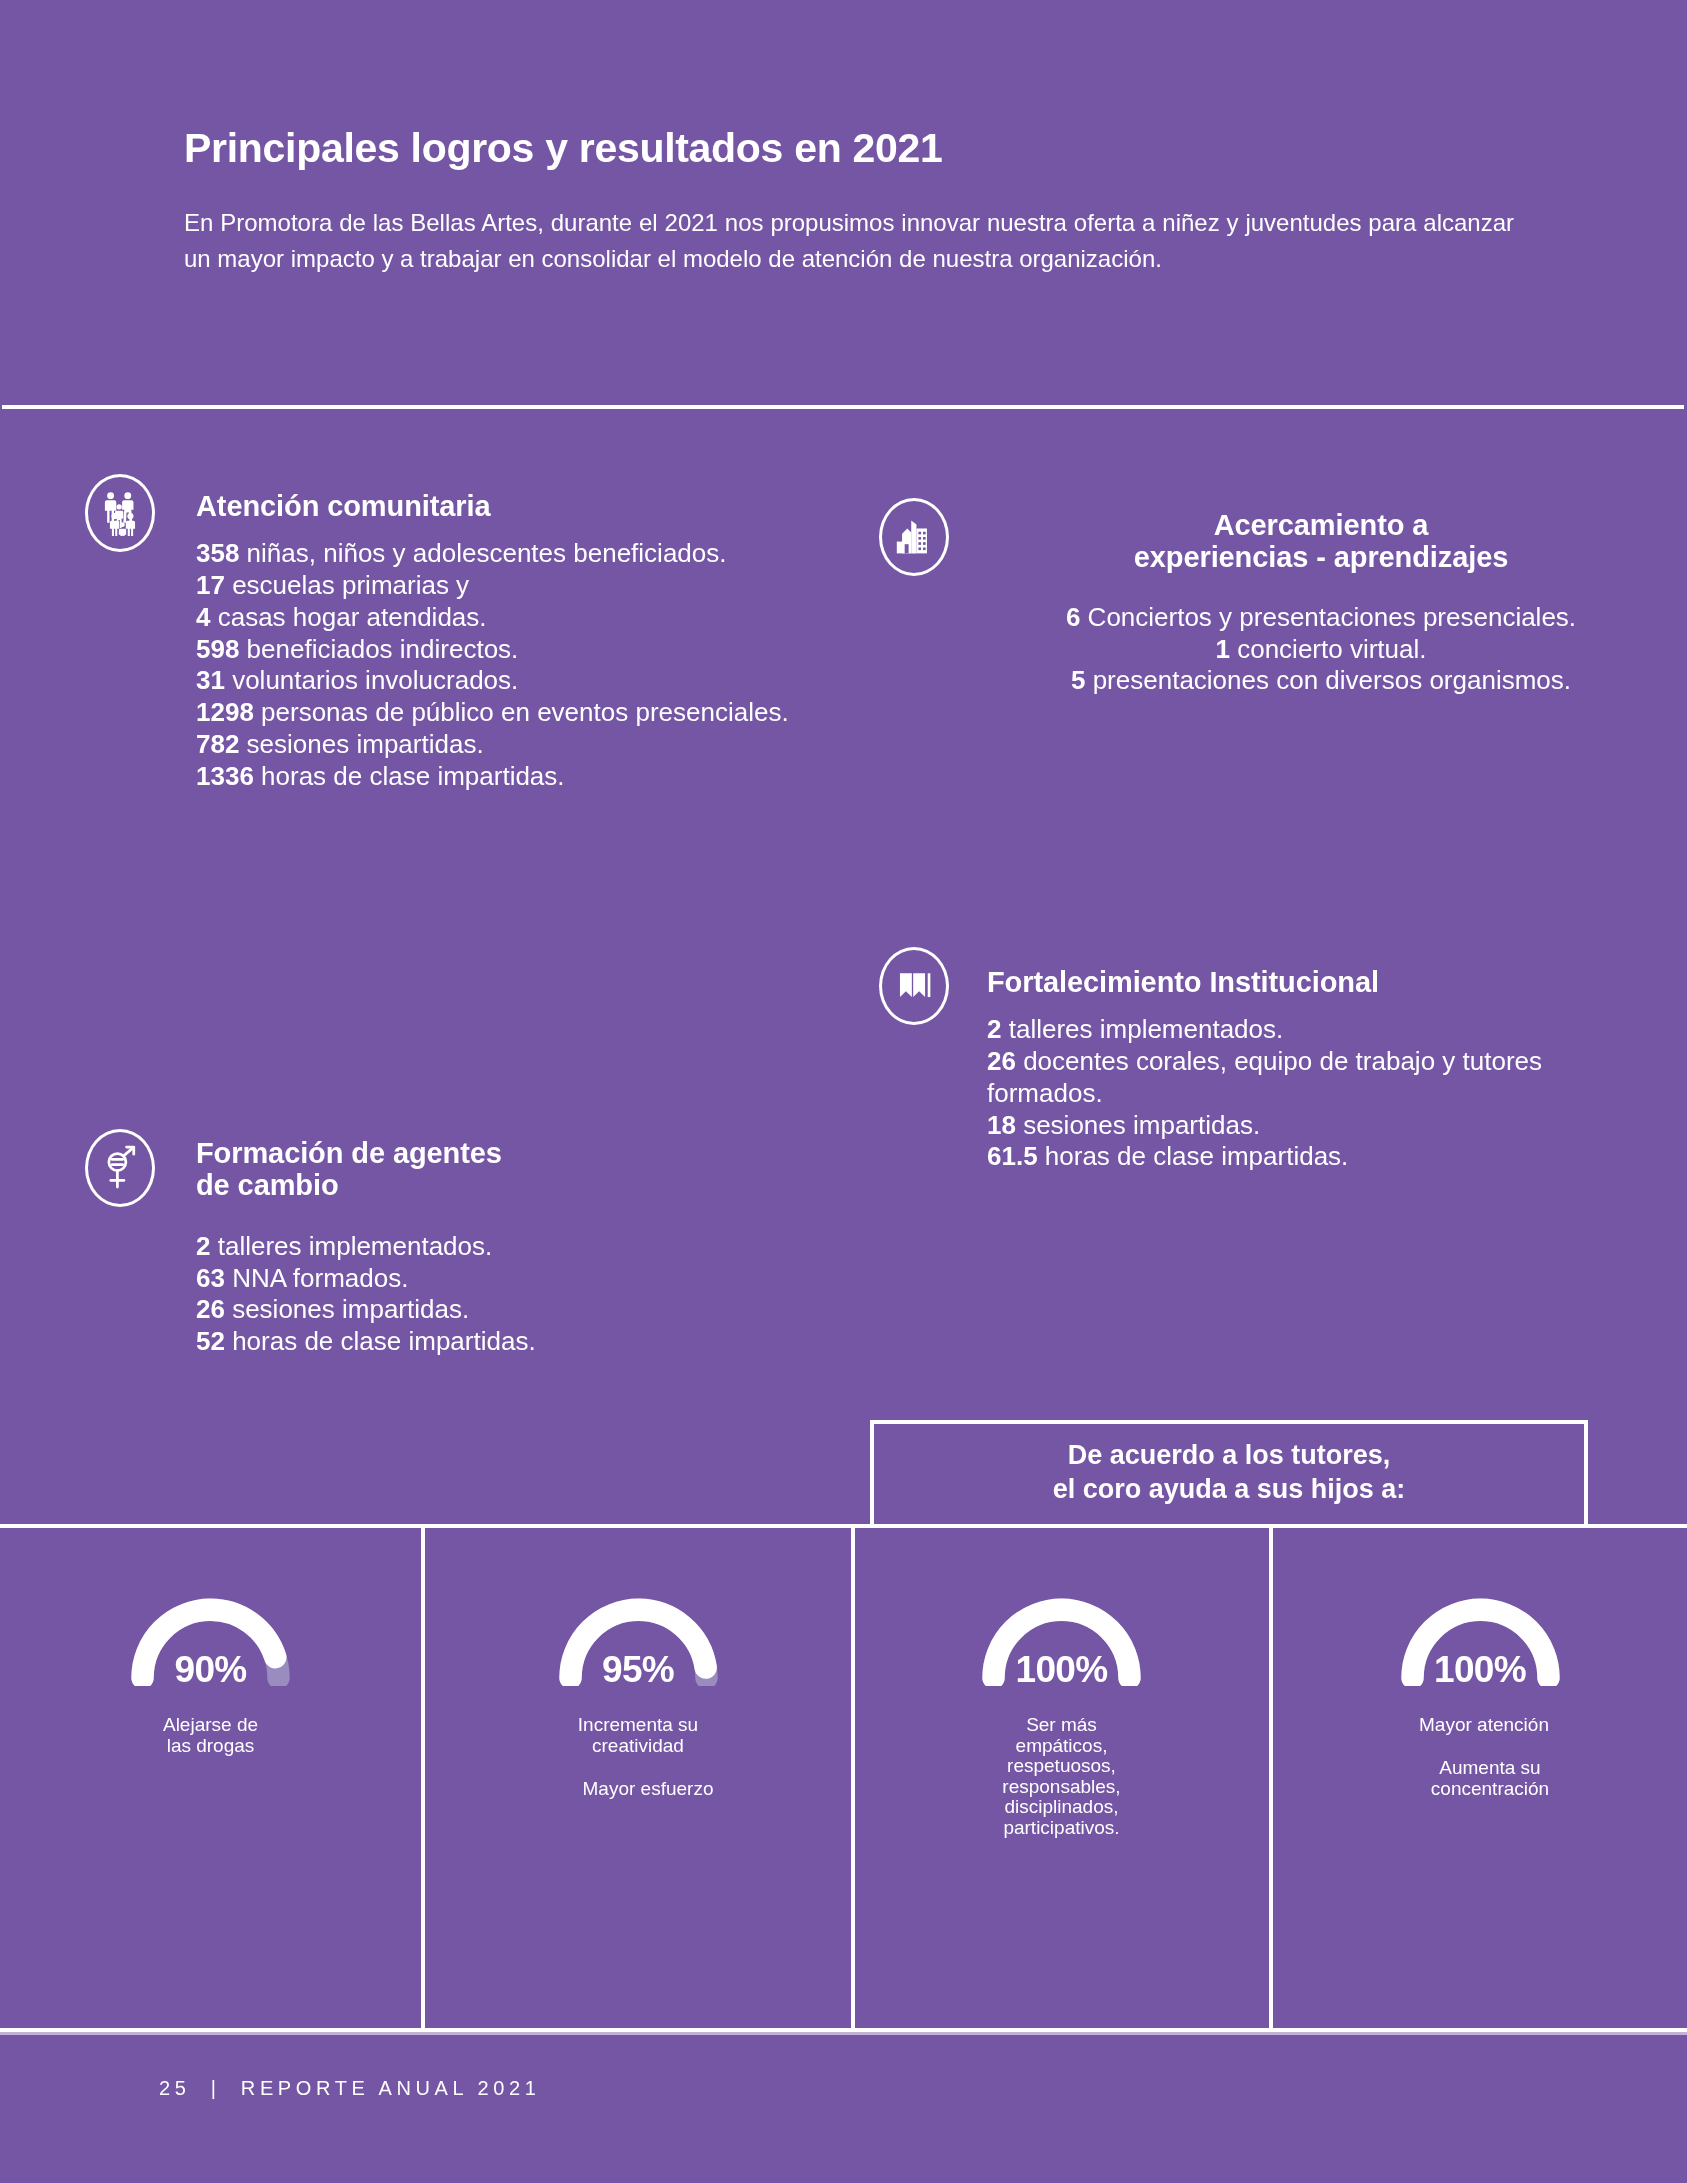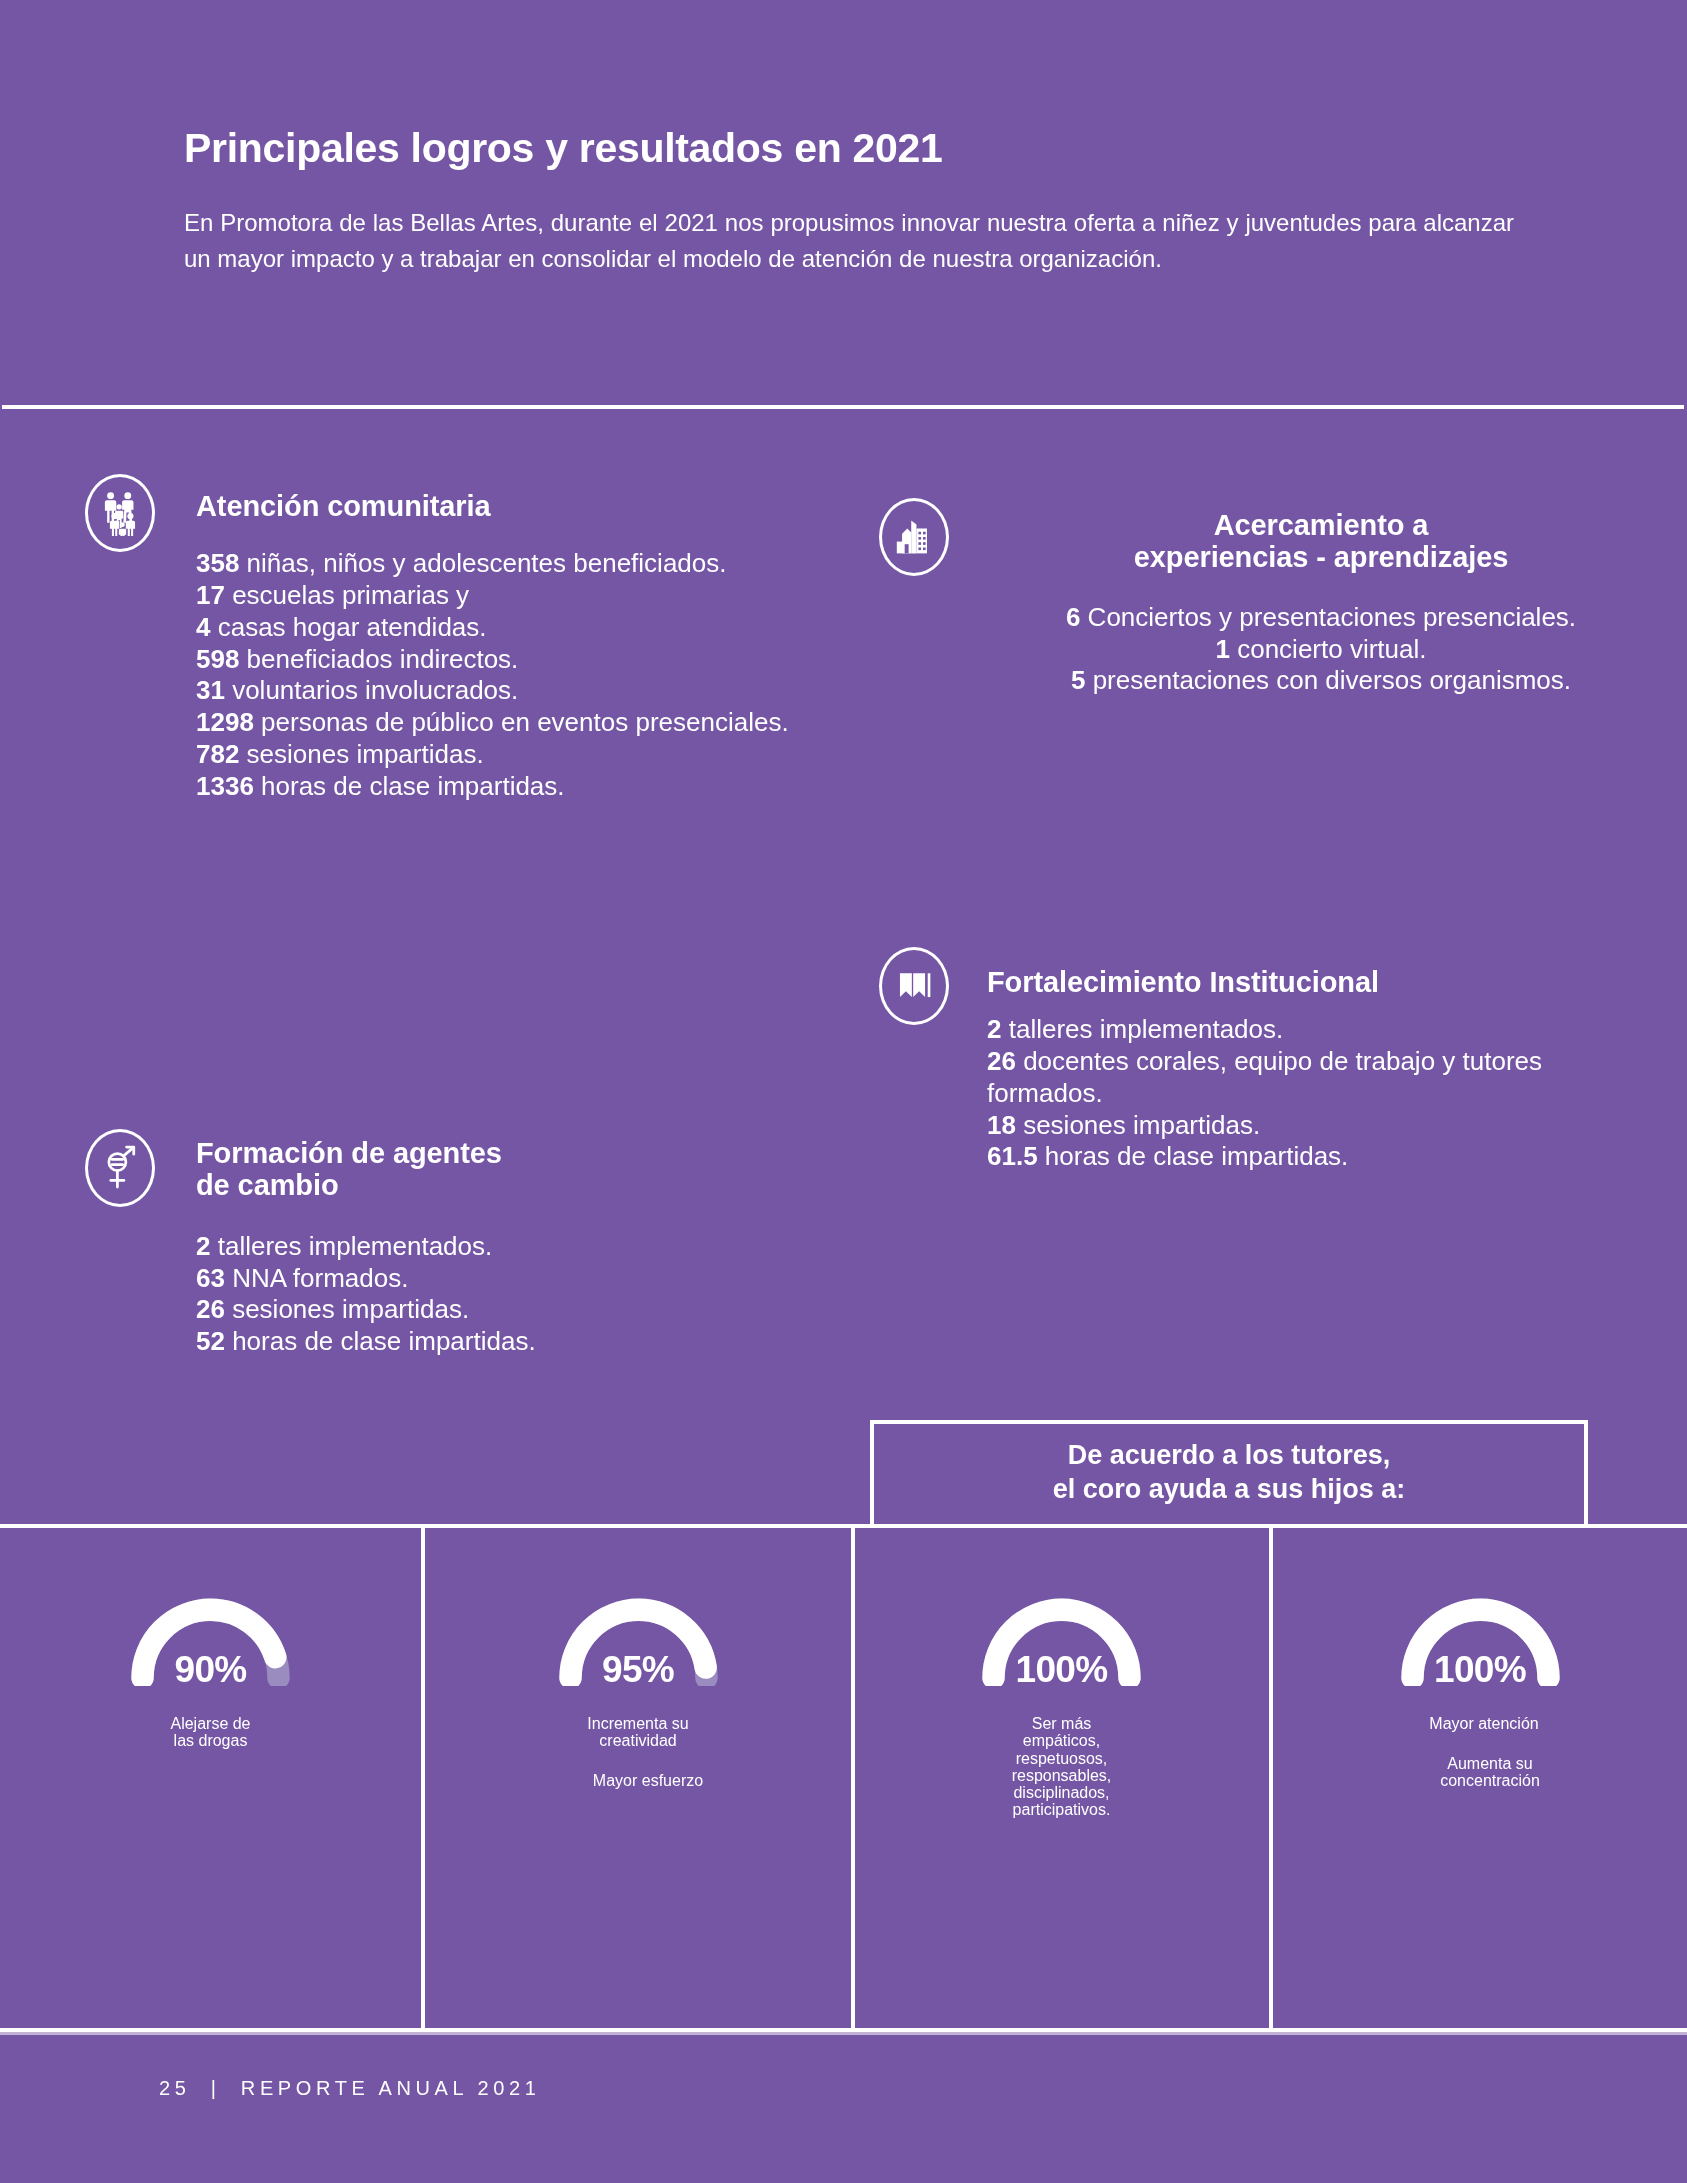--- a/index.html
+++ b/index.html
@@ -47,21 +47,21 @@
   .icon-circle svg { display:block; }
 
   
   .section { position:absolute; }
   .section-heading {
     font-size:29px;
     font-weight:bold;
     line-height:1.12;
     letter-spacing:-0.1px;
   }
-  .stat-list { margin-top:26px; }
+  .stat-list { margin-top:16px; }
   .stat-line {
     font-size:26px;
     line-height:1.22;
     font-weight:400;
   }
   .stat-line b { font-weight:bold; }
 
   
   #tutors-box {
     position:absolute;
@@ -125,21 +125,21 @@
     font-size:37px;
     font-weight:bold;
     letter-spacing:-0.7px;
   }
   .gauge-labels {
     margin-top:29px;
     text-align:center;
     width:100%;
   }
   .gauge-label {
-    font-size:16px;
+    font-size:19px;
     line-height:1.08;
     font-weight:400;
   }
   .gauge-label + .gauge-label { margin-top:22.5px;margin-left:20px; }
 
   
   #footer-divider {
     position:absolute;
     left:0px; top:2032px;
     width:1687px; height:3.3px;

